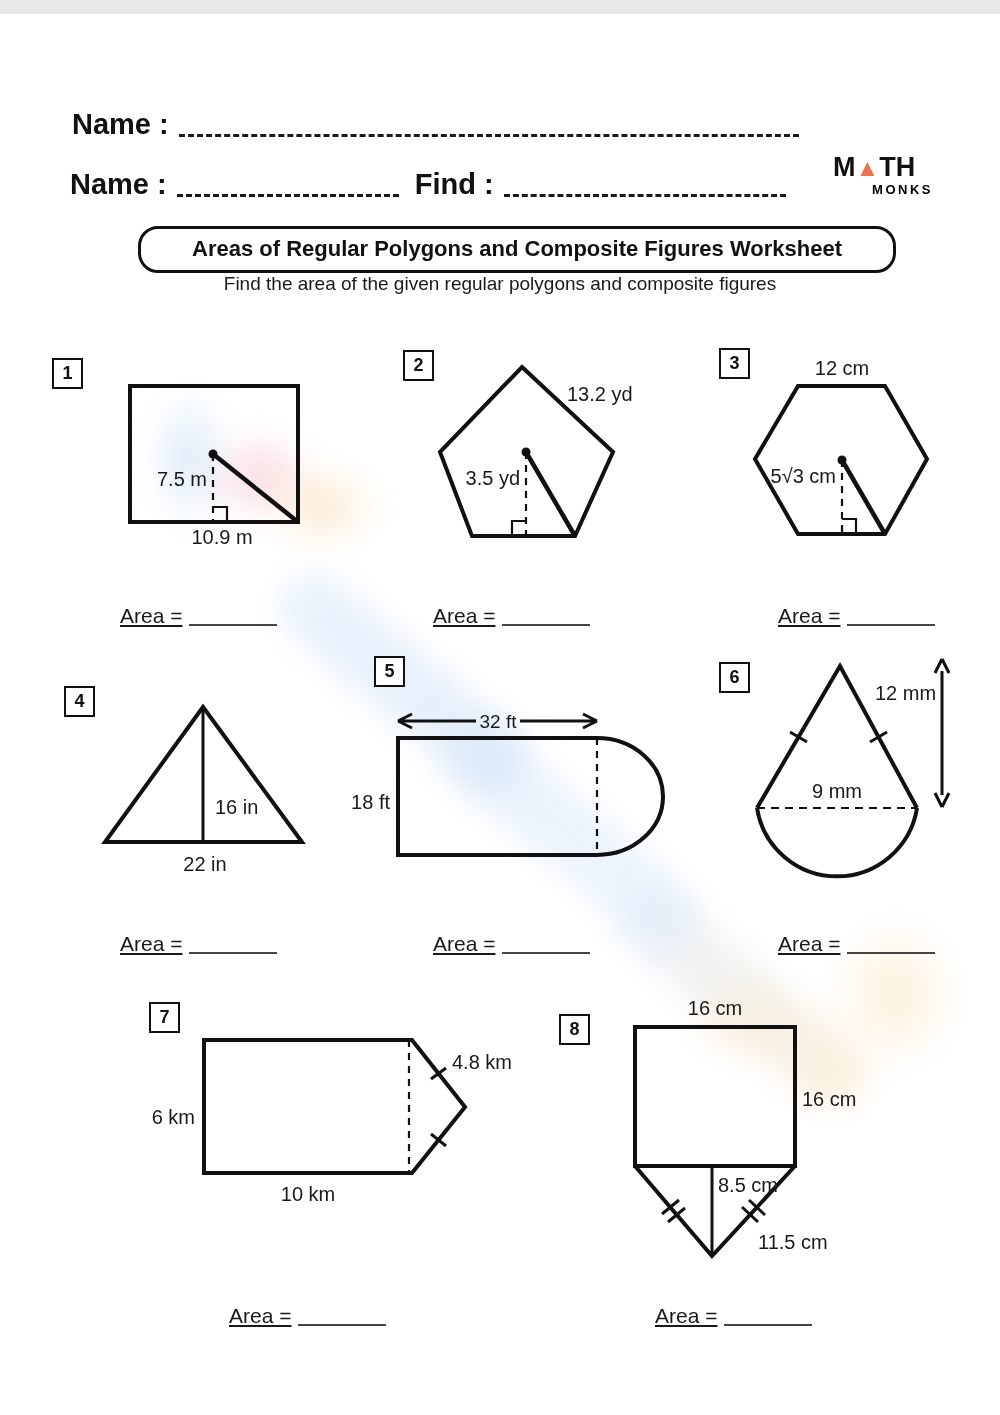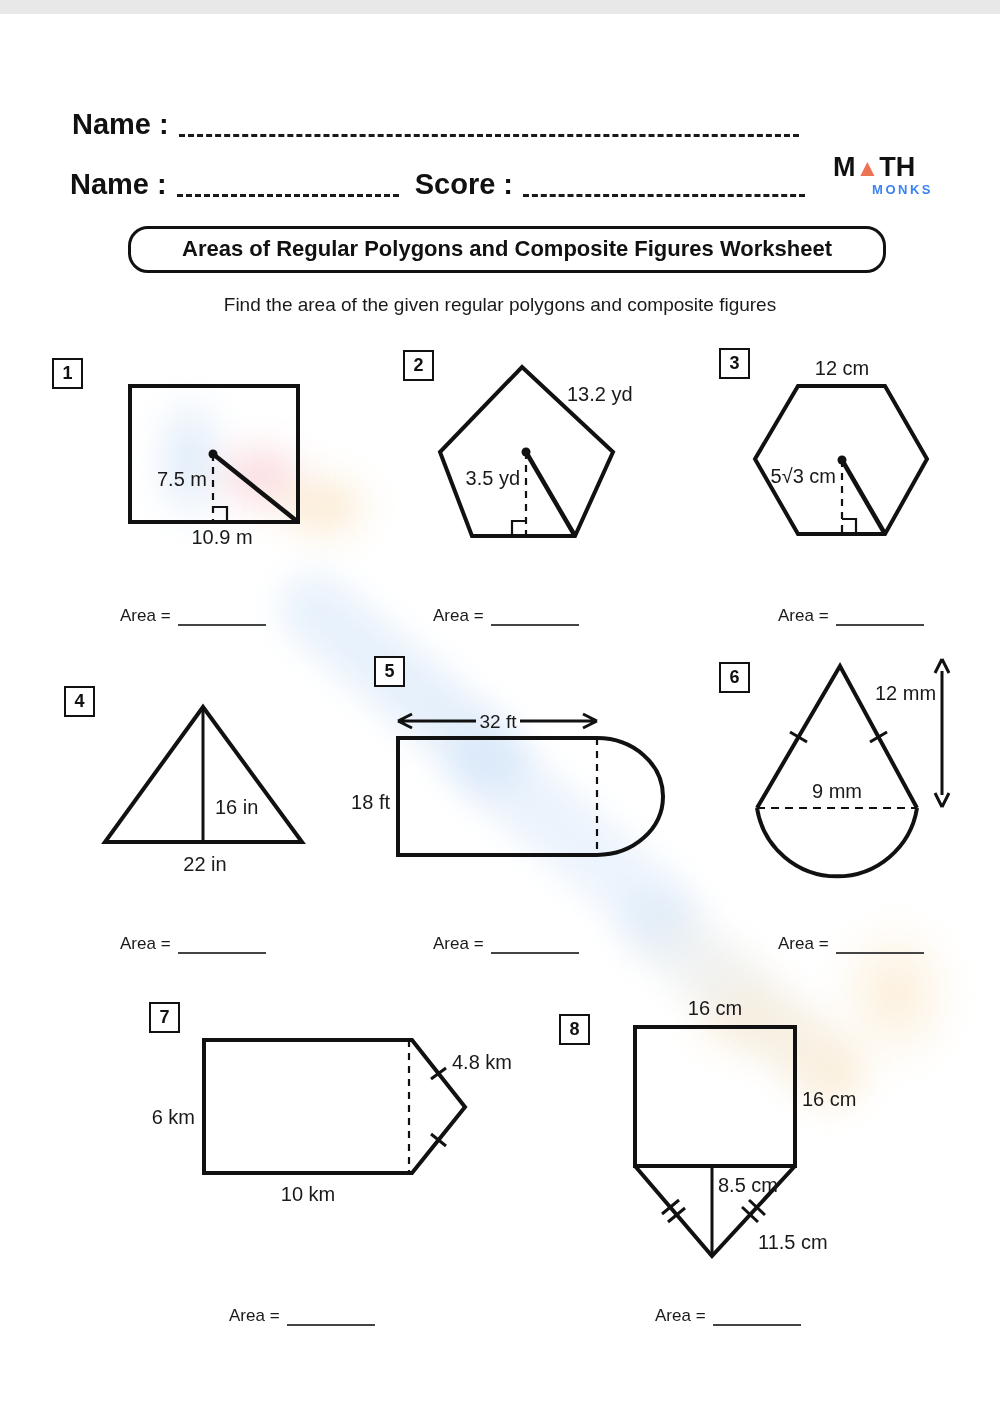--- a/index.html
+++ b/index.html
@@ -8,33 +8,33 @@
   .layer{position:absolute;inset:0;}
   
   .wm{position:absolute;border-radius:50%;filter:blur(16px);pointer-events:none;}
   
   .field-row{position:absolute;display:flex;align-items:flex-end;}
   .field-label{font-weight:700;font-size:29px;color:#111;white-space:nowrap;}
   .dashline{border-bottom:3px dashed #1a1a1a;height:24px;margin:0 0 4px 10px;}
   .logo{position:absolute;left:833px;top:140px;width:100px;line-height:1;}
   .logo-top{font-weight:700;font-size:27px;letter-spacing:0px;color:#111;white-space:nowrap;}
   .logo-top .tri{font-size:24px;}
-  .logo-bottom{font-weight:700;font-size:13px;letter-spacing:2.5px;color:#3b82f6;text-align:right;margin-top:2px;}
-  .title-box{position:absolute;left:128px;top:212px;width:752px;border:3px solid #111;
+  .logo-bottom{font-weight:700;font-size:13px;letter-spacing:2.5px;color:#000000;text-align:right;margin-top:2px;}
+  .title-box{position:absolute;left:138px;top:212px;width:752px;border:3px solid #111;
              border-radius:20px;text-align:center;padding:7px 0 8px 0;
              font-size:22px;font-weight:700;color:#111;}
-  .subtitle{position:absolute;left:0;top:280px;width:1000px;text-align:center;
+  .subtitle{position:absolute;left:0;top:259px;width:1000px;text-align:center;
             font-size:19px;color:#1a1a1a;}
   
   .badge{position:absolute;width:27px;height:27px;border:2.5px solid #111;
          display:flex;align-items:center;justify-content:center;
          font-size:18px;font-weight:700;color:#111;background:#fff;}
   .fig{position:absolute;}
   .fig text{font-size:20px;fill:#1a1a1a;}
-  .area-row{position:absolute;display:flex;align-items:flex-end;font-size:17px;color:#1a1a1a;}
+  .area-row{position:absolute;display:flex;font-size:21px;color:#1a1a1a;text-decoration:underline;}
   .area-row .blank{display:inline-block;width:88px;border-bottom:2px solid #444;height:20px;margin-left:7px;}
 </style>
 </head>
 <body>
 
 <div class="page">
 
   <div class="layer">
     <div class="wm" style="left:150px;top:370px;width:80px;height:150px;background:radial-gradient(closest-side,#c7ddf5,rgba(199,221,245,0));opacity:.7;"></div>
     <div class="wm" style="left:205px;top:420px;width:110px;height:85px;background:radial-gradient(closest-side,#f6b9c1,rgba(246,185,193,0));opacity:.65;"></div>
@@ -50,21 +50,21 @@
     <span class="field-label">Name :</span>
     <span class="dashline" style="width:620px;"></span>
   </div>
   <div class="logo">
     <div class="logo-top"><span>M</span><span class="tri" style="color:#ED7452;">▲</span><span>TH</span></div>
     <div class="logo-bottom">MONKS</div>
   </div>
   <div class="field-row" style="left:70px;top:154px;">
     <span class="field-label">Name :</span>
     <span class="dashline" style="width:222px;"></span>
-    <span class="field-label" style="margin-left:16px;">Score :</span>
+    <span class="field-label" style="margin-left:16px;">Find :</span>
     <span class="dashline" style="width:282px;"></span>
   </div>
   <div class="title-box">Areas of Regular Polygons and Composite Figures Worksheet</div>
   <div class="subtitle">Find the area of the given regular polygons and composite figures</div>
 
   <div class="badge" style="left:52px;top:344px;">1</div>
   <div class="badge" style="left:403px;top:336px;">2</div>
   <div class="badge" style="left:719px;top:334px;">3</div>
   <div class="badge" style="left:64px;top:672px;">4</div>
   <div class="badge" style="left:374px;top:642px;">5</div>

